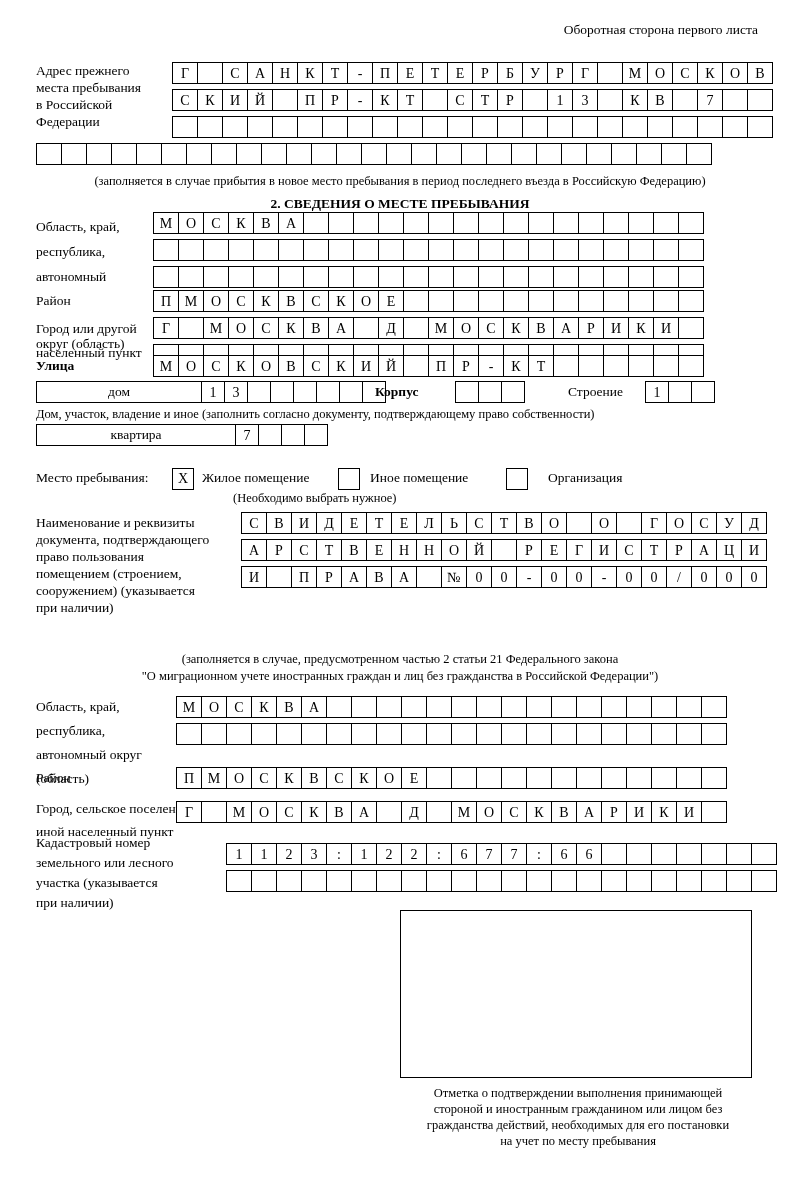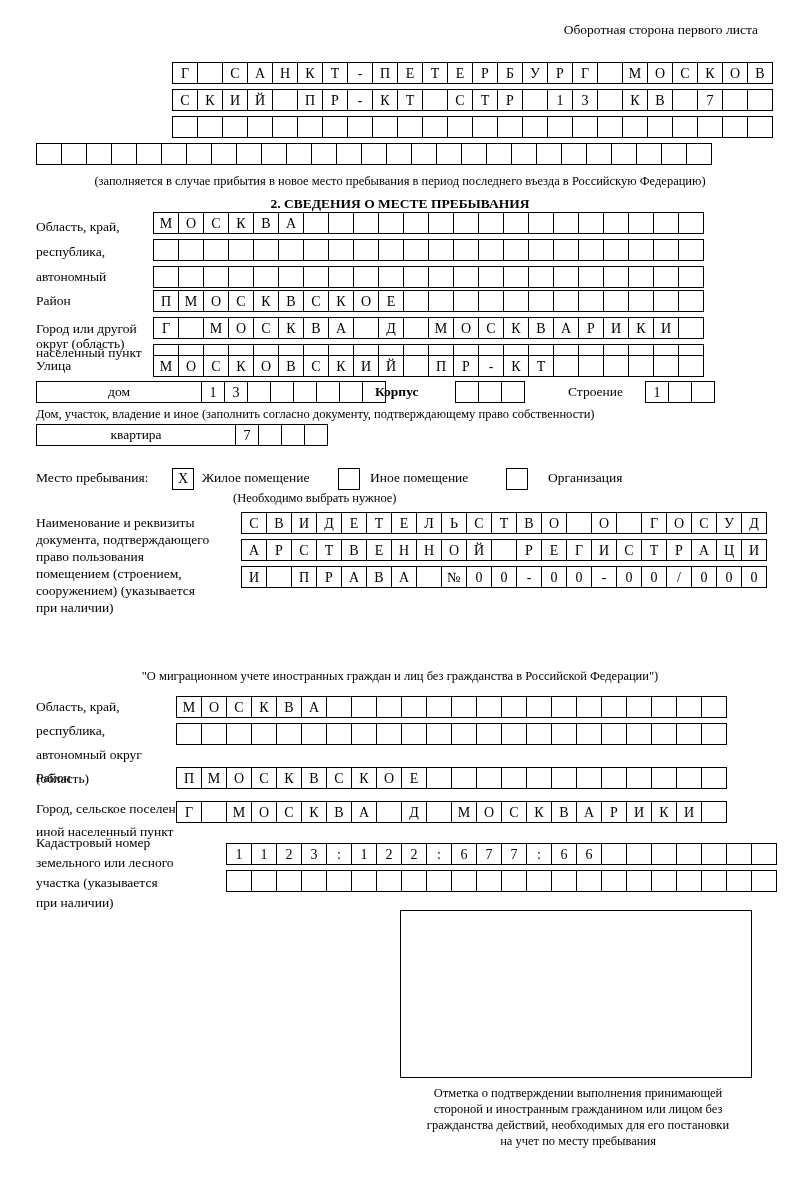--- a/index.html
+++ b/index.html
@@ -68,20 +68,26 @@
     background:#fff;
   }
 </style>
 </head>
 <body>
 
 <div class="page">
 
   <div class="hdr-right">Оборотная сторона первого листа</div>
 
+  <div class="txt lbl" style="left:36px; top:62px;">
+    <div>Адрес прежнего</div>
+    <div>места пребывания</div>
+    <div>в Российской</div>
+    <div>Федерации</div>
+  </div>
 
   <div class="cells" id="prev-row1" style="left:172px; top:62px;">
       <div class="cell t">Г</div>
       <div class="cell t"></div>
       <div class="cell t">С</div>
       <div class="cell t">А</div>
       <div class="cell t">Н</div>
       <div class="cell t">К</div>
       <div class="cell t">Т</div>
       <div class="cell t">-</div>
@@ -340,21 +346,21 @@
       <div class="cell t"></div>
       <div class="cell t"></div>
       <div class="cell t"></div>
       <div class="cell t"></div>
       <div class="cell t"></div>
       <div class="cell t"></div>
       <div class="cell t"></div>
       <div class="cell t"></div>
     </div>
 
-  <div class="txt lbl" style="left:36px; top:357px;">Улица</div>
+  <div class="txt lbl" style="left:36px; top:357px;font-weight:bold;">Улица</div>
   <div class="cells" id="street-row" style="left:153px; top:355px;">
       <div class="cell t">М</div>
       <div class="cell t">О</div>
       <div class="cell t">С</div>
       <div class="cell t">К</div>
       <div class="cell t">О</div>
       <div class="cell t">В</div>
       <div class="cell t">С</div>
       <div class="cell t">К</div>
       <div class="cell t">И</div>
@@ -488,20 +494,21 @@
       <div class="cell t">0</div>
       <div class="cell t">-</div>
       <div class="cell t">0</div>
       <div class="cell t">0</div>
       <div class="cell t">/</div>
       <div class="cell t">0</div>
       <div class="cell t">0</div>
       <div class="cell t">0</div>
     </div>
 
+  <div class="note" style="top:652px;">(заполняется в случае, предусмотренном частью 2 статьи 21 Федерального закона</div>
   <div class="note" style="top:669px;">"О миграционном учете иностранных граждан и лиц без гражданства в Российской Федерации")</div>
 
   <div class="txt lbl" style="left:36px; top:695px;">
     <div style="line-height:24px;">Область, край,</div>
     <div style="line-height:24px;">республика,</div>
     <div style="line-height:24px;">автономный округ</div>
     <div style="line-height:24px;">(область)</div>
   </div>
   <div class="cells" id="areg-row1" style="left:176px; top:696px;">
       <div class="cell t">М</div>

